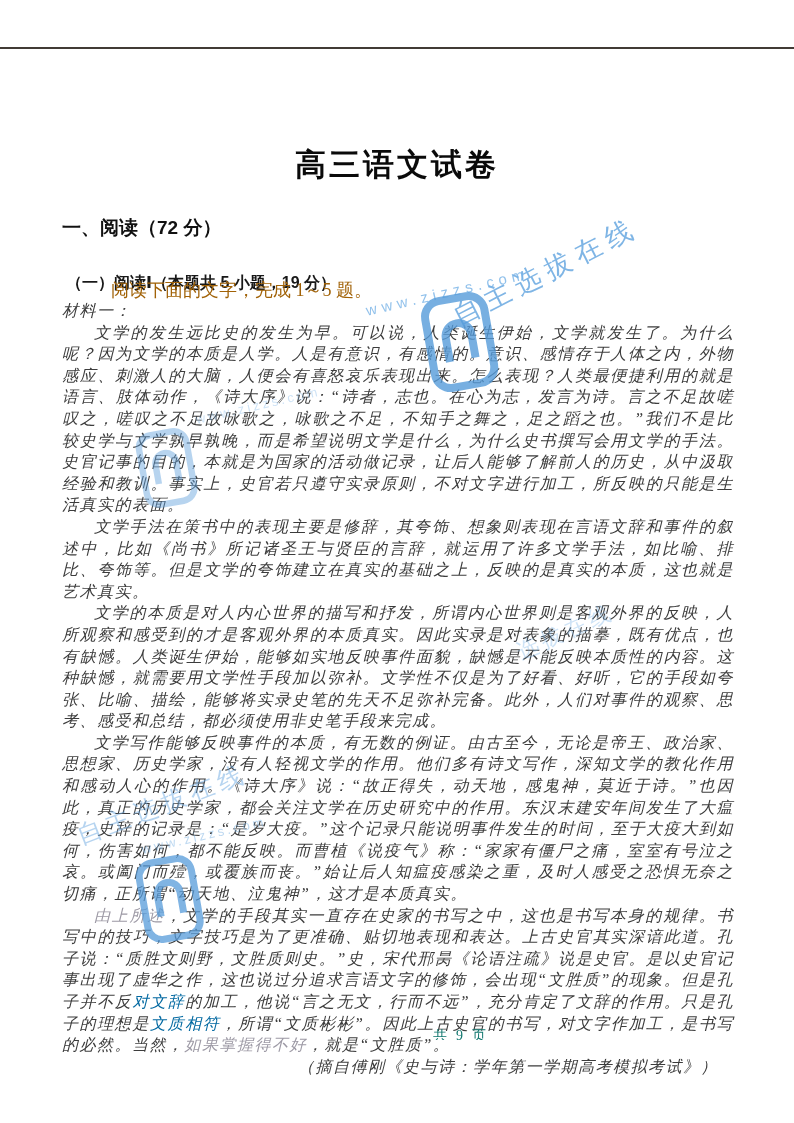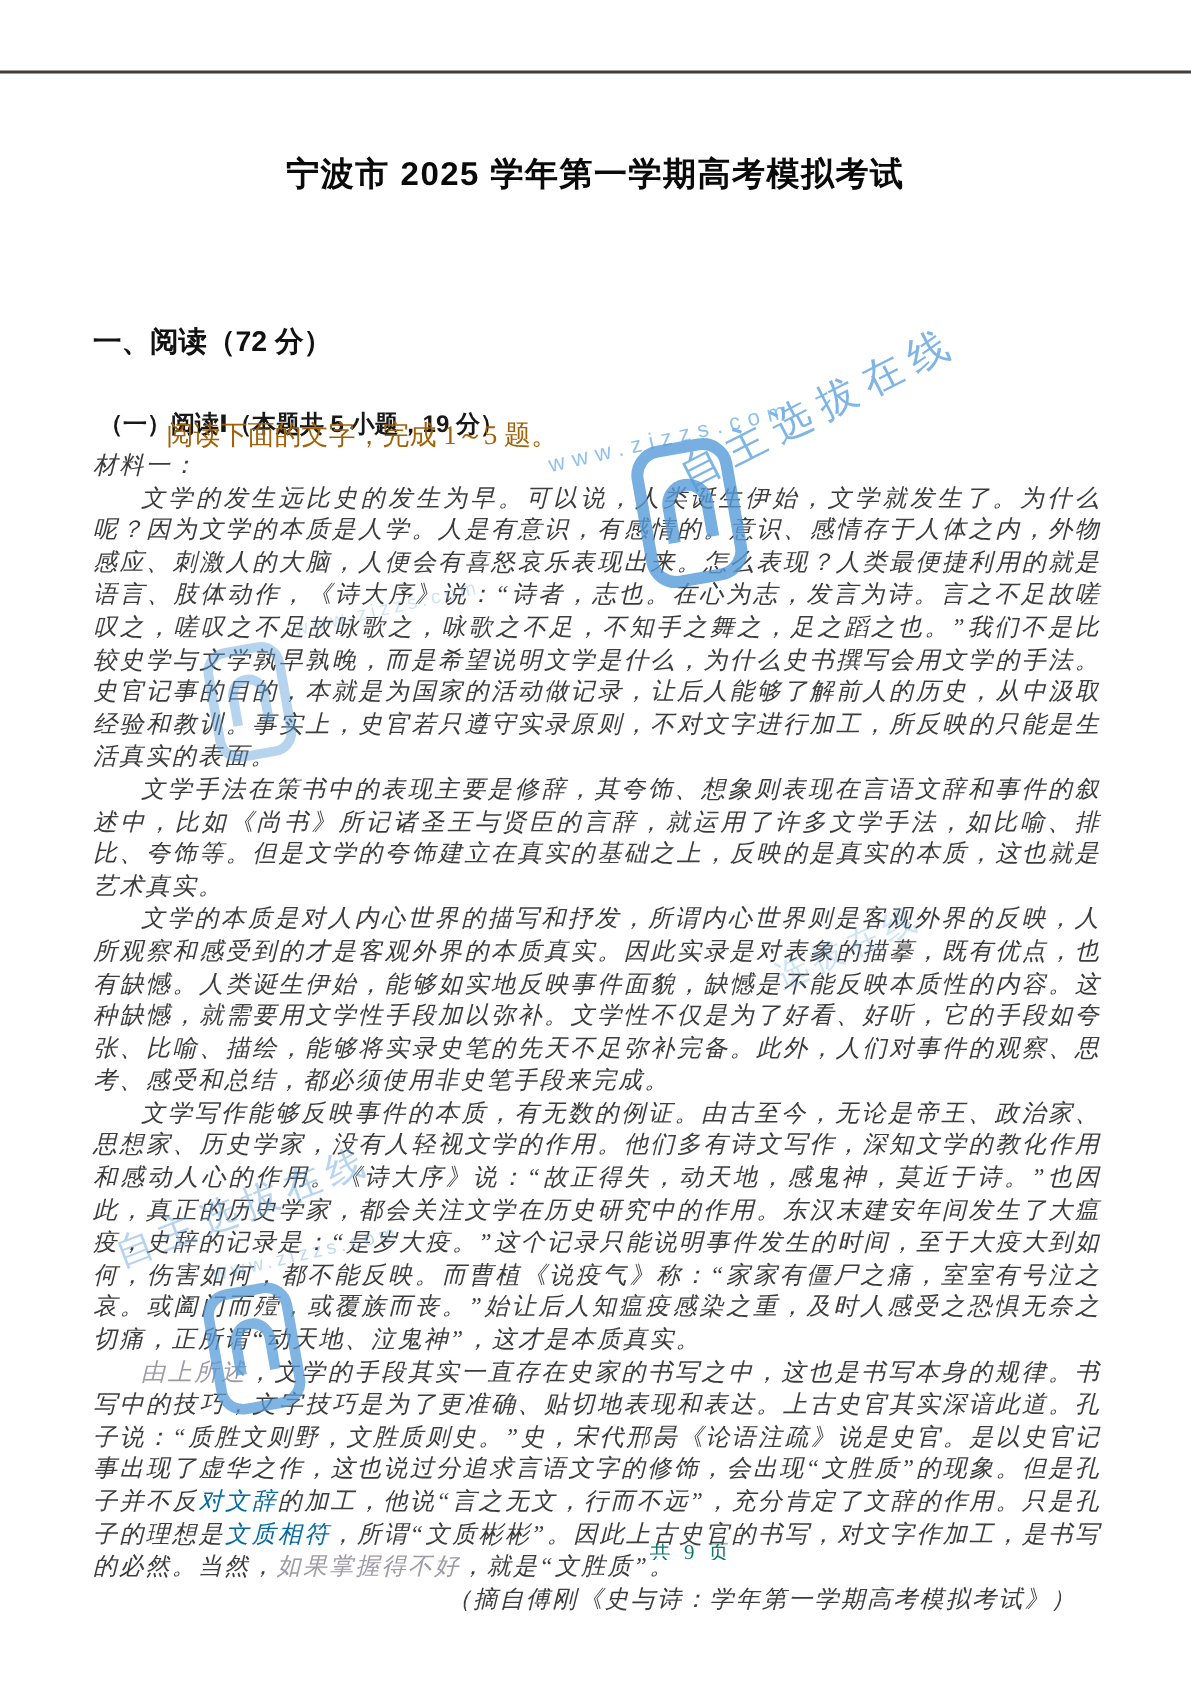--- a/index.html
+++ b/index.html
@@ -77,21 +77,21 @@
   .wm-logo-b{left:138px;top:428px;transform:rotate(-10deg);color:rgba(95,160,220,.45);}
   .wm-logo-c{left:138px;top:855px;transform:rotate(-10deg);color:rgba(85,155,218,.75);}
 </style>
 </head>
 <body>
 
 <div class="page">
 
   <div class="top-rule"></div>
 
-  <div class="exam-title">宁波市 2025 学年第一学期高考模拟考试</div>
+  <div class="paper-title">高三语文试卷</div>
 
   <div class="sec-heading">一、阅读（72 分）</div>
   <div class="sub-heading">（一）阅读Ⅰ（本题共 5 小题，19 分）</div>
   <div class="instruction">阅读下面的文字，完成 1～5 题。</div>
 
   <div class="body-text">
     <p class="label">材料一：</p>
     <p class="para">文学的发生远比史的发生为早。可以说，人类诞生伊始，文学就发生了。为什么呢？因为文学的本质是人学。人是有意识，有感情的。意识、感情存于人体之内，外物感应、刺激人的大脑，人便会有喜怒哀乐表现出来。怎么表现？人类最便捷利用的就是语言、肢体动作，《诗大序》说：“诗者，志也。在心为志，发言为诗。言之不足故嗟叹之，嗟叹之不足故咏歌之，咏歌之不足，不知手之舞之，足之蹈之也。”我们不是比较史学与文学孰早孰晚，而是希望说明文学是什么，为什么史书撰写会用文学的手法。史官记事的目的，本就是为国家的活动做记录，让后人能够了解前人的历史，从中汲取经验和教训。事实上，史官若只遵守实录原则，不对文字进行加工，所反映的只能是生活真实的表面。</p>
     <p class="para">文学手法在策书中的表现主要是修辞，其夸饰、想象则表现在言语文辞和事件的叙述中，比如《尚书》所记诸圣王与贤臣的言辞，就运用了许多文学手法，如比喻、排比、夸饰等。但是文学的夸饰建立在真实的基础之上，反映的是真实的本质，这也就是艺术真实。</p>
     <p class="para">文学的本质是对人内心世界的描写和抒发，所谓内心世界则是客观外界的反映，人所观察和感受到的才是客观外界的本质真实。因此实录是对表象的描摹，既有优点，也有缺憾。人类诞生伊始，能够如实地反映事件面貌，缺憾是不能反映本质性的内容。这种缺憾，就需要用文学性手段加以弥补。文学性不仅是为了好看、好听，它的手段如夸张、比喻、描绘，能够将实录史笔的先天不足弥补完备。此外，人们对事件的观察、思考、感受和总结，都必须使用非史笔手段来完成。</p>

